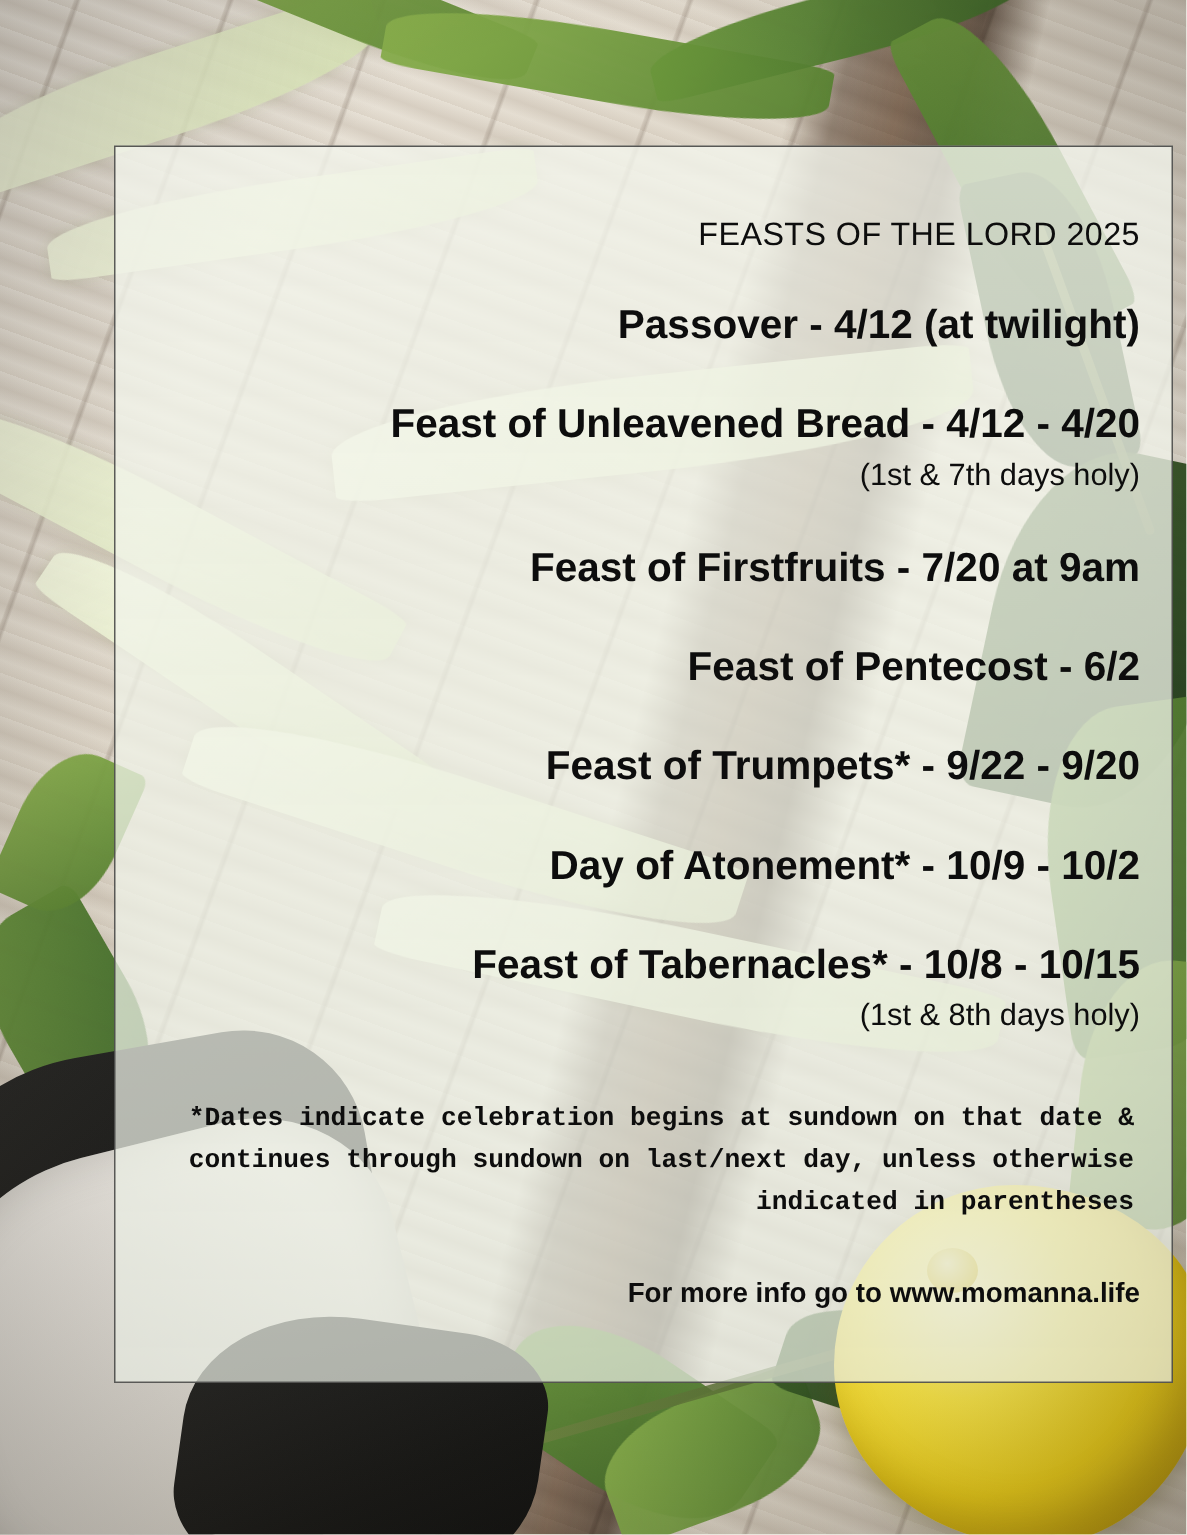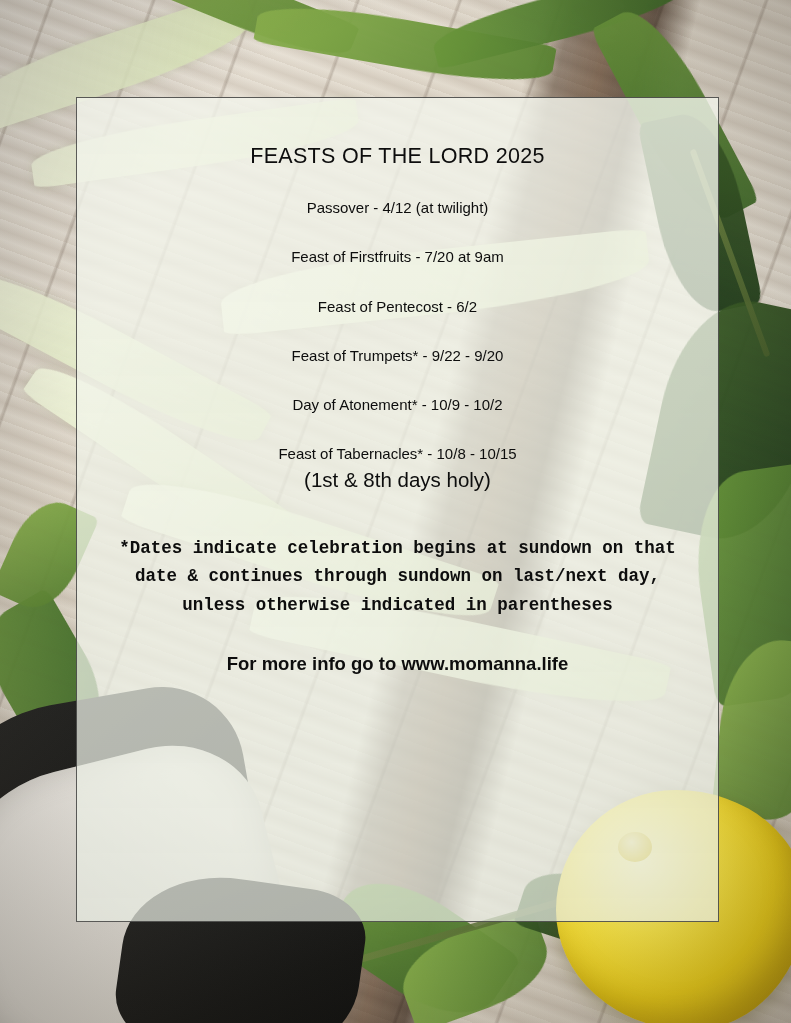--- a/index.html
+++ b/index.html
@@ -116,47 +116,47 @@
     inset: 0;
     background: radial-gradient(ellipse at 50% 45%, rgba(0,0,0,0) 55%, rgba(40,35,28,0.30) 100%);
     pointer-events: none;
   }
 
   
   #card {
     position: absolute;
     left: 76px;
     top: 97px;
-    width: 643px;
+    width: 706px;
     height: 825px;
     box-sizing: border-box;
     border: 1px solid rgba(40,40,40,0.75);
     background: linear-gradient(180deg,
         rgba(243,245,236,0.80) 0%,
         rgba(240,243,232,0.76) 45%,
         rgba(232,236,226,0.72) 100%);
-    padding: 46px 38px 30px 38px;
-    text-align: center;
+    padding: 46px 21px 30px 38px;
+    text-align: right;
     color: #0d0d0d;
   }
 
   .title {
     font-size: 21.5px;
     letter-spacing: 0.3px;
     margin: 0 0 0 0;
     font-weight: 400;
   }
 
   .feast {
     margin-top: 28px;
   }
   .feast .line1 {
-    font-size: 15px;
+    font-size: 27px;
     line-height: 1.42;
-    font-weight: 400;
+    font-weight: 700;
   }
   .feast .line2 {
     font-size: 20.5px;
     line-height: 1.42;
     font-weight: 400;
   }
 
   .footnote {
     margin-top: 40px;
     font-size: 17.5px;
@@ -215,20 +215,24 @@
   <div class="vignette"></div>
 
   <div id="card">
 
     <div class="title">FEASTS OF THE LORD 2025</div>
 
     <div class="feast">
       <div class="line1">Passover - 4/12 (at twilight)</div>
     </div>
 
+    <div class="feast">
+      <div class="line1">Feast of Unleavened Bread - 4/12 - 4/20</div>
+      <div class="line2">(1st &amp; 7th days holy)</div>
+    </div>
 
     <div class="feast">
       <div class="line1">Feast of Firstfruits - 7/20 at 9am</div>
     </div>
 
     <div class="feast">
       <div class="line1">Feast of Pentecost - 6/2</div>
     </div>
 
     <div class="feast">

